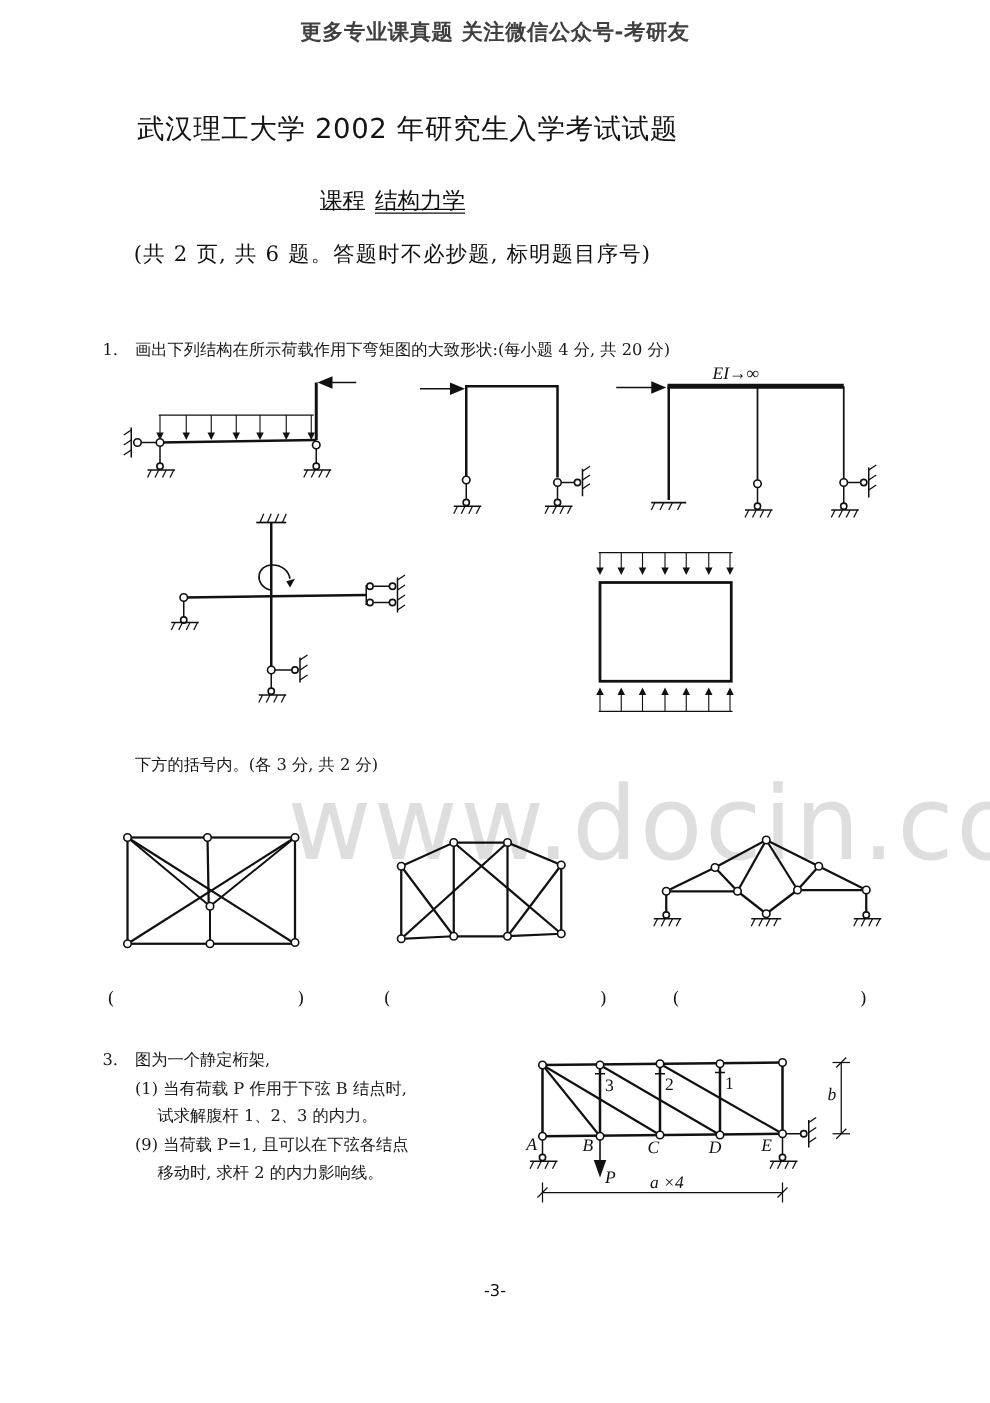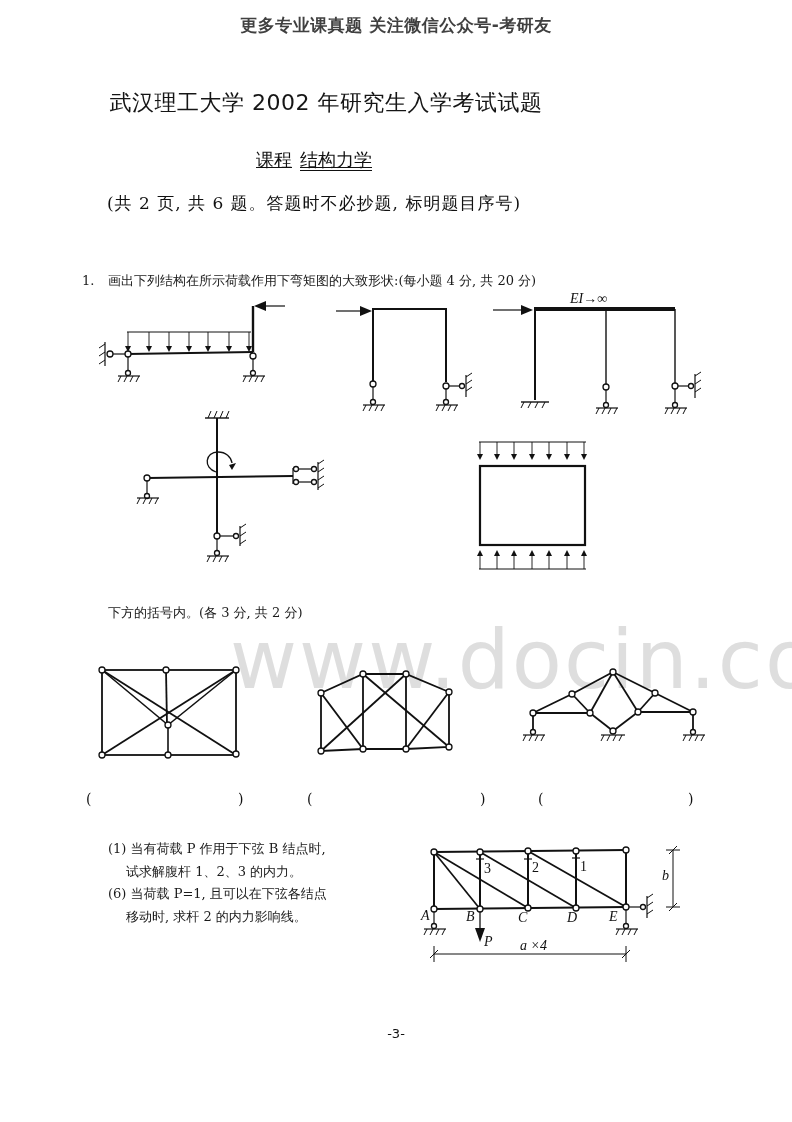--- a/index.html
+++ b/index.html
@@ -407,23 +407,24 @@
 <span class="abs" style="left:98px;top:790px;width:130px;height:20px;"></span>
 <span class="abs paren" style="left:238px;">)</span>
 <span class="abs paren" style="left:307px;">(</span>
 <span class="abs" style="left:320px;top:790px;width:150px;height:20px;"></span>
 <span class="abs paren" style="left:480px;">)</span>
 <span class="abs paren" style="left:538px;">(</span>
 <span class="abs" style="left:550px;top:790px;width:130px;height:20px;"></span>
 <span class="abs paren" style="left:688px;">)</span>
 
 <div class="abs q q3">
+  <div><span class="num">3.</span><span>图为一个静定桁架,</span></div>
   <div class="indent1">(1) 当有荷载 P 作用于下弦 B 结点时,</div>
   <div class="indent2">试求解腹杆 1、2、3 的内力。</div>
-  <div class="indent1">(6) 当荷载 P=1, 且可以在下弦各结点</div>
+  <div class="indent1">(9) 当荷载 P=1, 且可以在下弦各结点</div>
   <div class="indent2">移动时, 求杆 2 的内力影响线。</div>
 </div>
 
 <svg style="left:0;top:0;" width="792" height="1122">
   <g class="st" stroke-width="2">
     <line x1="434" y1="852" x2="626" y2="850"></line>
     <line x1="434" y1="909" x2="626" y2="907"></line>
     <line x1="434" y1="852" x2="434" y2="909"></line>
     <line x1="480" y1="852" x2="480" y2="909"></line>
     <line x1="528" y1="851" x2="528" y2="908"></line>

